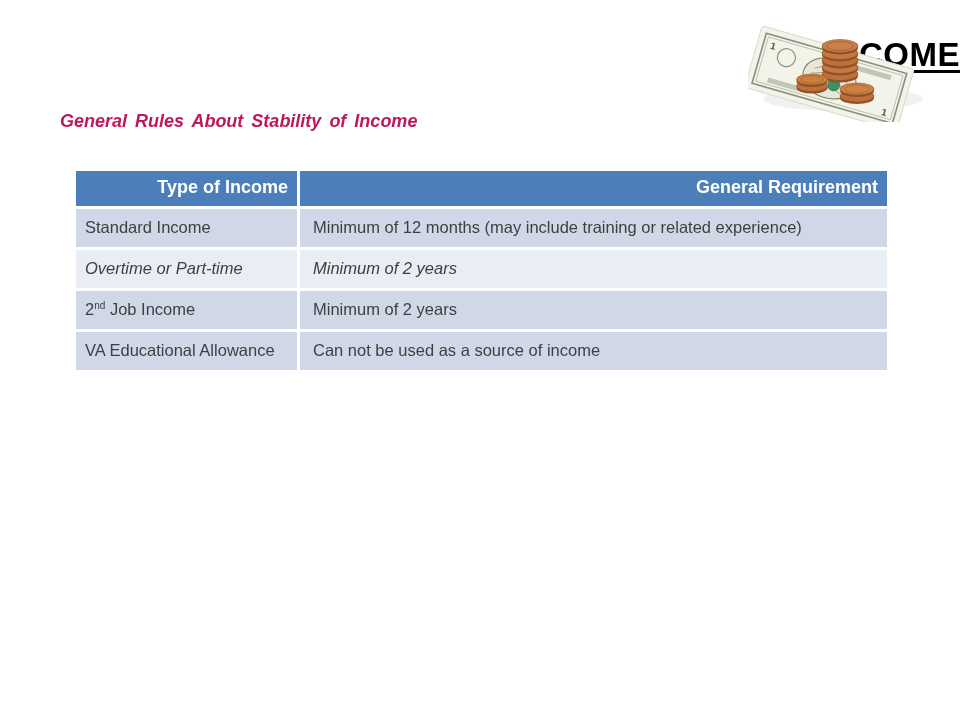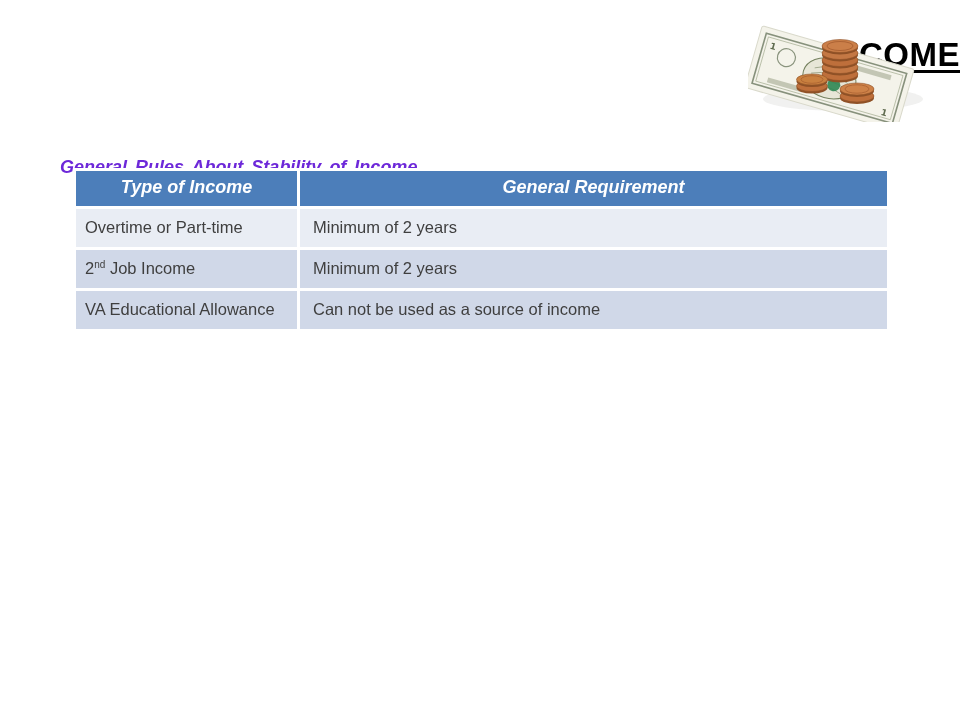--- a/index.html
+++ b/index.html
@@ -35,54 +35,52 @@
     text-underline-offset: 4px;
     letter-spacing: 0.5px;
   }
   .slide-subtitle {
     position: absolute;
     left: 60px;
     top: 111px;
     font-size: 18px;
     font-weight: 700;
     font-style: italic;
-    color: #6d28d9;
+    color: #be185d;
     word-spacing: 3px;
-    margin-top: 46px;
   }
   table.income-table {
     position: absolute;
     left: 73px;
     top: 168px;
     width: 817px;
     border-collapse: collapse;
     table-layout: fixed;
   }
   .income-table col.c1 { width: 224px; }
   .income-table th {
     background: var(--header-bg);
     color: var(--header-text);
     font-size: 18px;
     font-weight: 700;
-    text-align: center;
+    text-align: right;
     padding: 6px 9px 8px 9px;
     border: 3px solid #FFFFFF;
-    font-style: italic;
   }
   .income-table td {
     font-size: 16.5px;
     line-height: 1.28;
     color: var(--body-text);
     vertical-align: top;
     padding: 8px 9px 9px 9px;
     border: 3px solid #FFFFFF;
   }
   .income-table td.req-cell { padding-left: 13px; }
   .income-table tr.band-dark td { background: var(--band-dark); }
-  .income-table tr.band-light td { background: var(--band-light); }
+  .income-table tr.band-light td { background: var(--band-light); font-style: italic; }
   .income-table sup {
     font-size: 10px;
     vertical-align: super;
     line-height: 0;
   }
   .money-image {
     position: absolute;
     left: 748px;
     top: 4px;
     width: 192px;
@@ -103,20 +101,24 @@
       <col class="c1">
       <col class="c2">
     </colgroup>
   <thead>
     <tr>
       <th>Type of Income</th>
       <th>General Requirement</th>
     </tr>
   </thead>
   <tbody id="table-body">
+      <tr class="band-dark">
+        <td>Standard Income</td>
+        <td class="req-cell">Minimum of 12 months (may include training or related experience)</td>
+      </tr>
       <tr class="band-light">
         <td>Overtime or Part-time</td>
         <td class="req-cell">Minimum of 2 years</td>
       </tr>
       <tr class="band-dark">
         <td>2<sup>nd</sup> Job Income</td>
         <td class="req-cell">Minimum of 2 years</td>
       </tr>
       <tr class="band-dark">
         <td>VA Educational Allowance</td>

